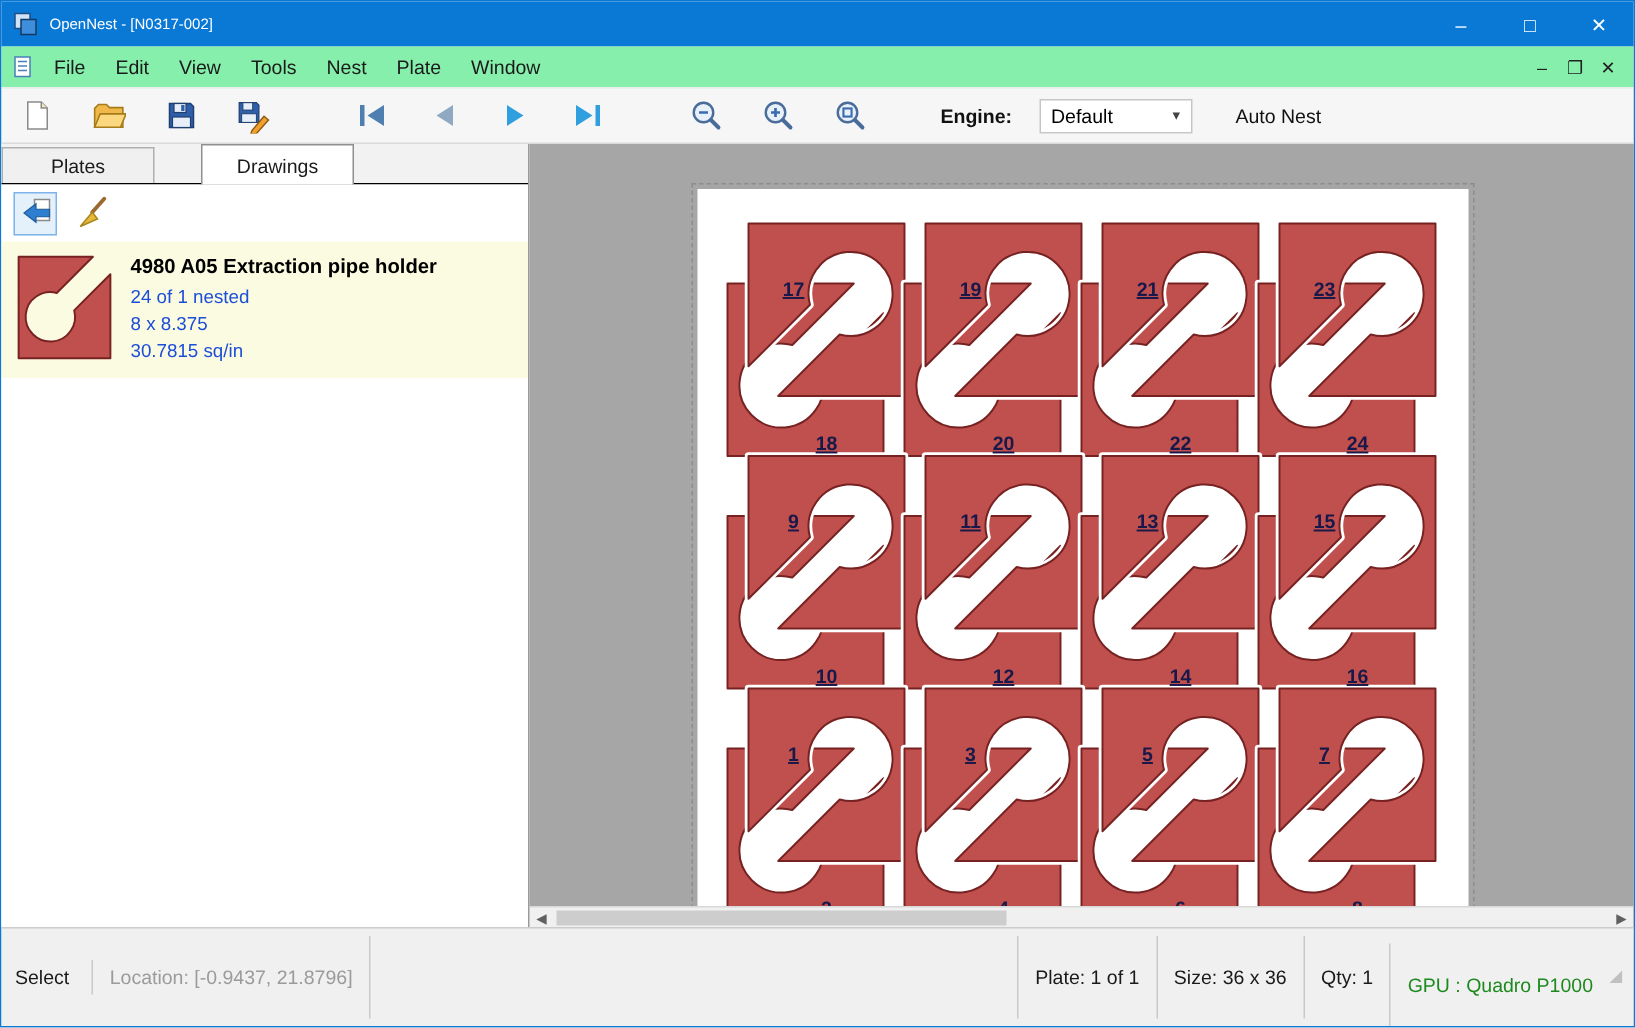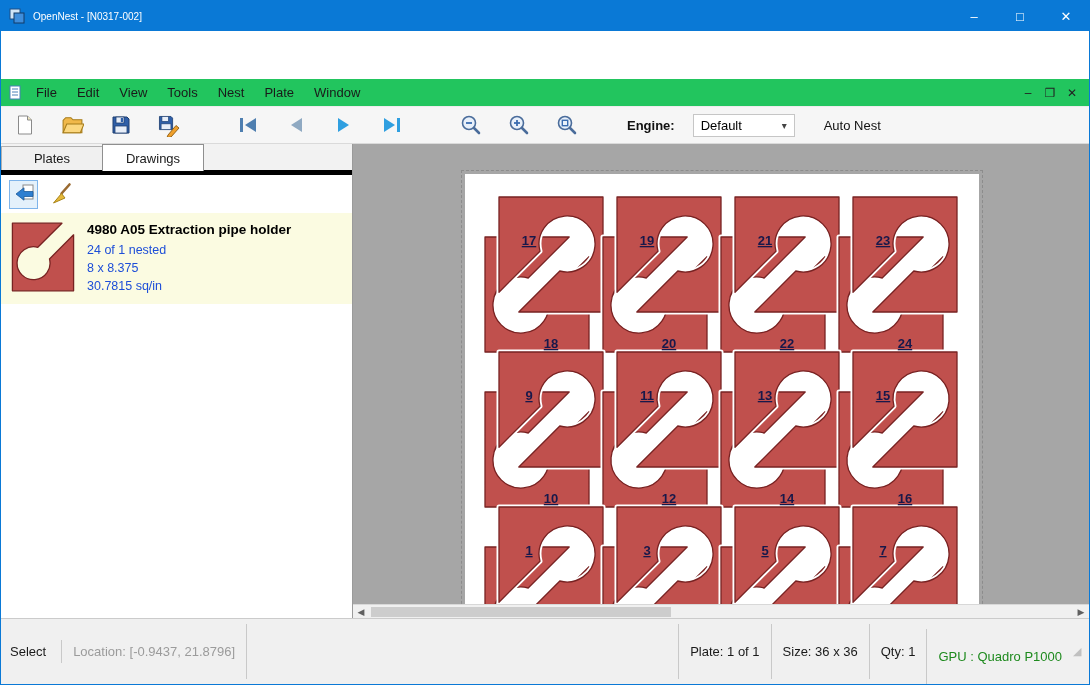--- a/index.html
+++ b/index.html
@@ -8,42 +8,42 @@
   .window { width:1090px; height:685px; display:flex; flex-direction:column; border:1px solid #0a79d6; background:#fff; }
 
   
   .titlebar { flex:0 0 30px; background:#0a79d6; display:flex; align-items:center; color:#fff; }
   .app-icon { margin-left:8px; display:flex; }
   .title { margin-left:8px; font-size:10px; }
   .win-controls { margin-left:auto; display:flex; height:100%; }
   .wc { width:46px; height:100%; display:flex; align-items:center; justify-content:center; font-size:13px; }
 
   
-  .menubar { flex:0 0 28px; background:#22c55e; display:flex; align-items:center; border-bottom:1px solid #ececec;margin-top:48px; }
+  .menubar { flex:0 0 28px; background:#86efac; display:flex; align-items:center; border-bottom:1px solid #ececec; }
   .child-icon { margin:0 3px 0 7px; display:flex; }
   .menu-items { display:flex; height:100%; align-items:center; }
   .menu-item { padding:0 10px; line-height:27px; color:#1a1a1a; }
   .child-controls { margin-left:auto; display:flex; align-items:center; padding-right:6px; color:#222; }
   .child-controls span { width:22px; text-align:center; font-size:12px; }
 
   
   .toolbar { flex:0 0 37px; background:#f6f6f6; border-bottom:1px solid #dadada; display:flex; align-items:center; padding-left:8px;gap:11px; }
   .tbtn { background:none; border:none; width:31px; height:31px; display:flex; align-items:center; justify-content:center; margin-right:6px; }
   .tgap { width:20px; }
   .engine-label { font-weight:bold; margin:0 7px 0 28px; color:#111; }
   .engine-select { width:102px; height:23px; background:#fff; border:1px solid #c6c6c6; display:flex; align-items:center; padding:0 7px; }
   .engine-select .dd-arrow { margin-left:auto; font-size:10px; color:#444; }
   .autonest { margin-left:18px; color:#111; }
 
   
   .content { flex:1; display:flex; min-height:0; }
 
   
   .sidebar { flex:0 0 352px; background:#fff; border-right:1px solid #9a9a9a; display:flex; flex-direction:column; }
-  .tabstrip { flex:0 0 27px; display:flex; align-items:flex-end; background:#f2f2f2; border-bottom:5px solid #000000; }
+  .tabstrip { flex:0 0 27px; display:flex; align-items:flex-end; background:#f2f2f2; border-bottom:1px solid #000000;gap:32px; }
   .tab { width:102px; height:24px; line-height:24px; text-align:center; background:#f0f0f0; border:1px solid #b0b0b0; border-bottom:none; margin-right:-1px; color:#1a1a1a; }
   .tab.active { background:#fff; height:27px; line-height:27px; border-color:#8f8f8f; margin-bottom:-1px; position:relative; z-index:2; }
   .subtoolbar { flex:0 0 38px; display:flex; align-items:center; gap:9px; padding:0 8px; background:#fff; }
   .sbt { width:29px; height:29px; background:none; border:1px solid transparent; display:flex; align-items:center; justify-content:center; }
   .sbt.pressed { border-color:#7eb4ea; background:#e4f1fb; }
   .drawing-item { display:flex; gap:12px; padding:9px 10px; background:#fbfbe1; align-items:flex-start; }
   .dtitle { font-weight:bold; font-size:13.5px; color:#000; margin-bottom:4px;text-align:center; }
   .dline { color:#1d4ed8; font-size:12.5px; line-height:1.45; }
   .sidebar-fill { flex:1; background:#fff; }
 

